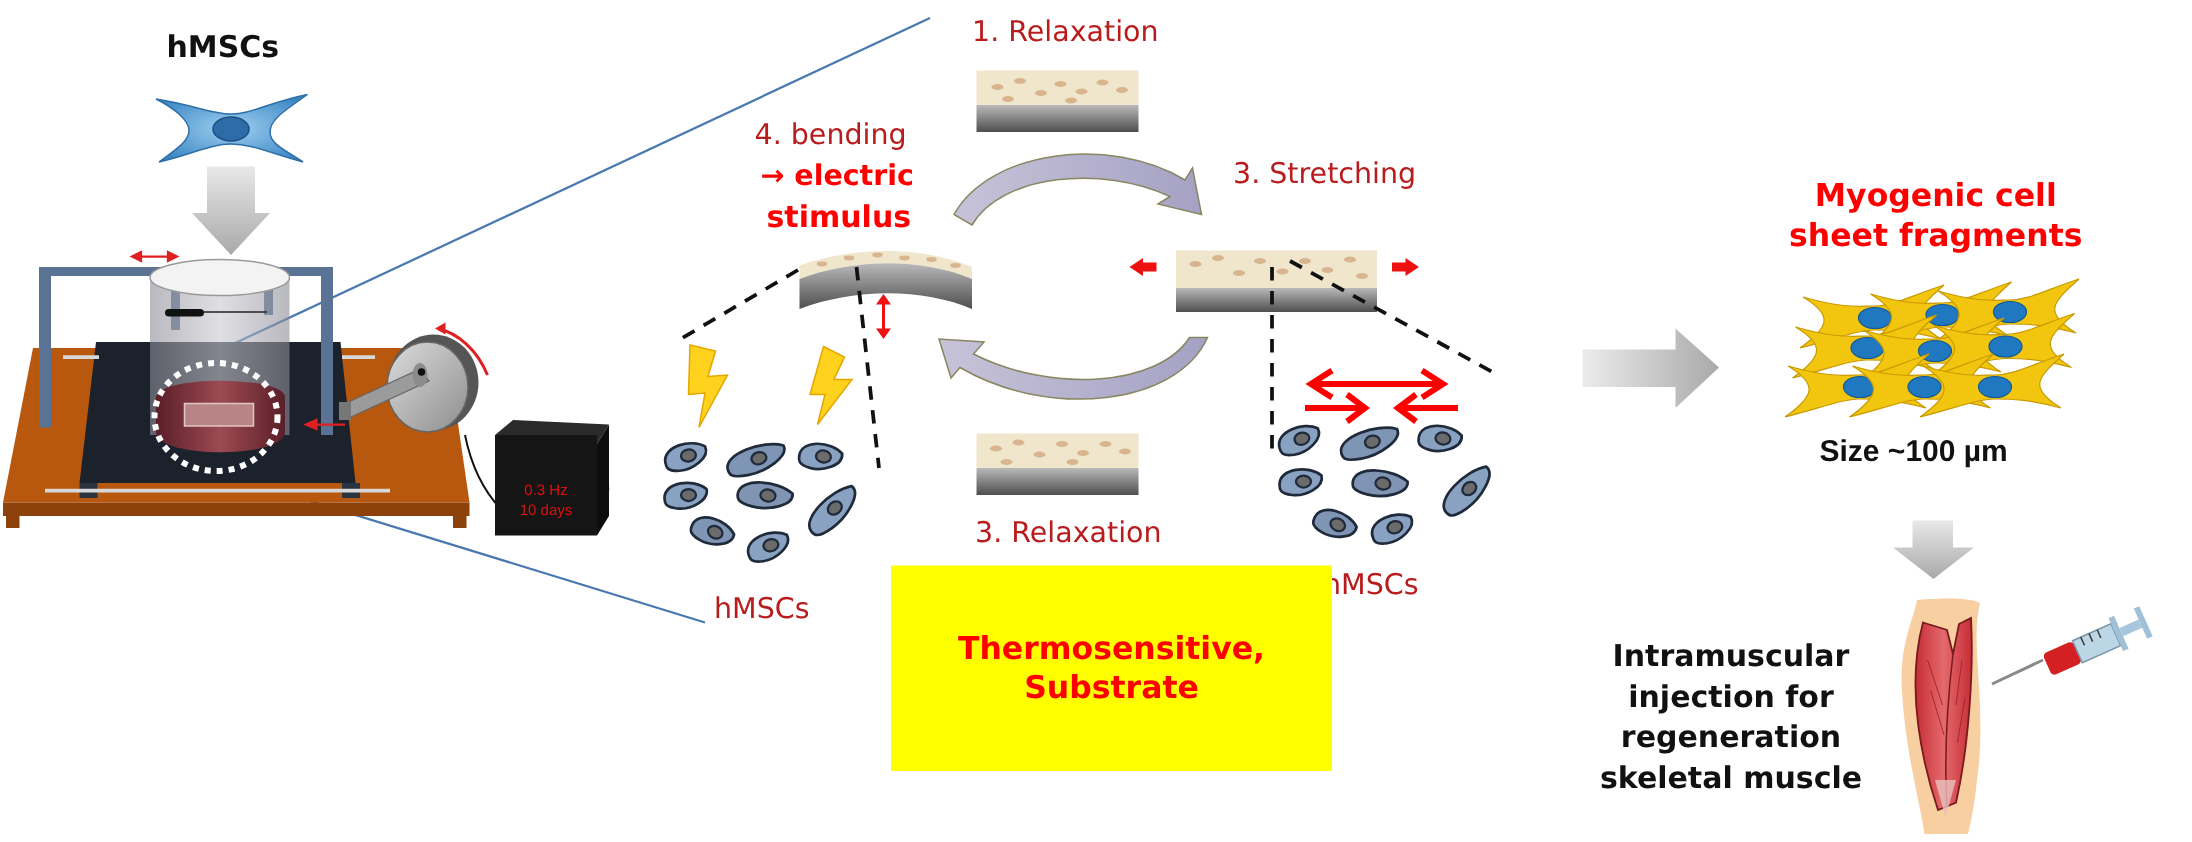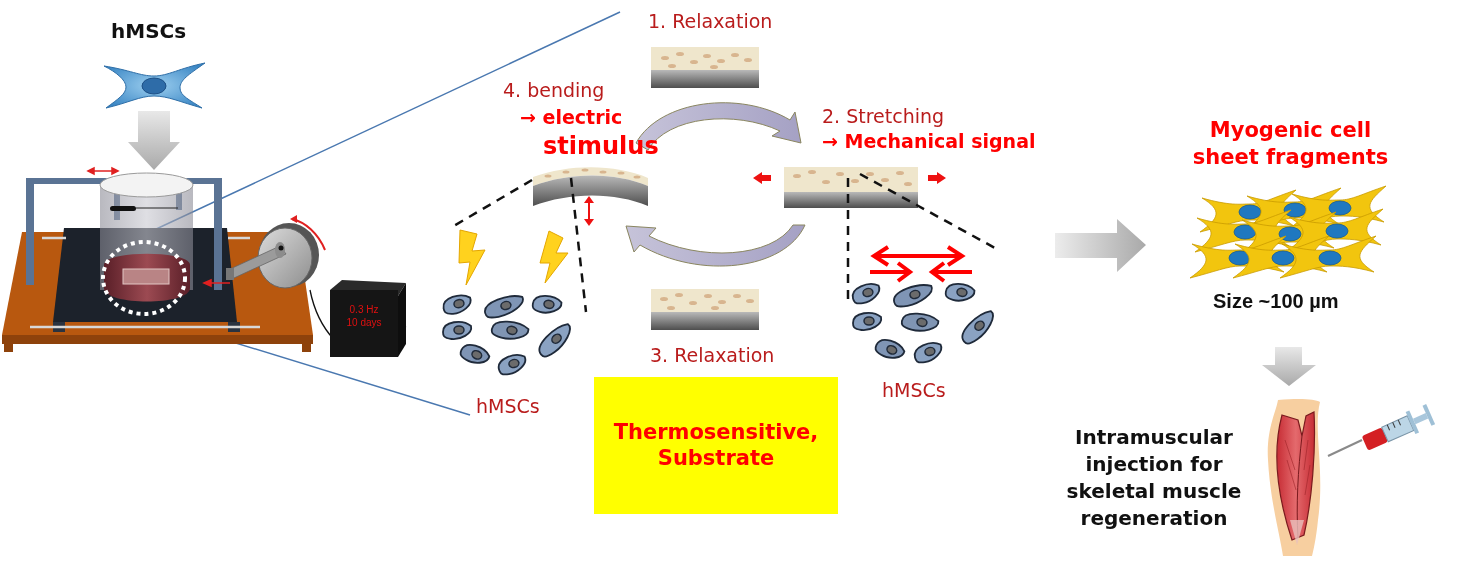--- a/index.html
+++ b/index.html
@@ -3,23 +3,23 @@
 <meta charset="utf-8">
 <style>
   html,body{margin:0;padding:0;background:#ffffff;}
   body{width:1461px;height:561px;position:relative;overflow:hidden;font-family:"Liberation Sans",sans-serif;}
   #stage{position:absolute;left:0;top:0;width:1461px;height:561px;}
   .txt{position:absolute;white-space:nowrap;line-height:1.15;}
   .reg{font-family:"DejaVu Sans",sans-serif;font-size:19px;color:#b91c1c;}
   .red{color:#ff0000;font-weight:bold;font-family:"DejaVu Sans",sans-serif;}
   .blk{color:#111;font-weight:bold;font-family:"DejaVu Sans",sans-serif;}
   .center{text-align:center;}
-  #substrate-box{position:absolute;left:594px;top:377px;width:244px;height:137px;background:#ffff00;display:flex;flex-direction:column;align-items:center;justify-content:center;}
+  #substrate-box{position:absolute;left:594px;top:377px;width:294px;height:137px;background:#ffff00;display:flex;flex-direction:column;align-items:center;justify-content:center;}
   #substrate-box span{display:block;color:#ff0000;font-weight:bold;font-family:"DejaVu Sans",sans-serif;font-size:21px;line-height:1.2;text-align:center;}
-  .display-text{position:absolute;color:#e01010;font-family:"Liberation Sans Narrow","Liberation Sans",sans-serif;font-size:10px;line-height:1.3;text-align:center;}
+  .display-text{position:absolute;color:#e01010;font-family:"Liberation Sans Narrow","Liberation Sans",sans-serif;font-size:10px;line-height:1.3;text-align:center;margin-top:18px;}
 </style>
 </head>
 <body>
 
 <div id="stage">
 <svg width="1461" height="561" viewBox="0 0 1461 561" style="position:absolute;left:0;top:0">
   <defs>
     <linearGradient id="grayArrowV" x1="0" y1="0" x2="0" y2="1">
       <stop offset="0" stop-color="#e8e8e8"></stop>
           <stop offset="1" stop-color="#a9a9a9"></stop>
@@ -366,38 +366,37 @@
 
 <div class="txt blk center" style="left:111px;top:20px;font-size:20px;">hMSCs</div>
 
 <div class="display-text" style="left:335px;top:303px;width:58px;">
   <div>0.3 Hz</div>
   <div>10 days</div>
 </div>
 
 <div class="txt reg" style="left:648px;top:11px;">1. Relaxation</div>
 <div class="txt reg" style="left:503px;top:80px;">4. bending</div>
-<div class="txt red" style="left:507px;top:107px;font-size:19px;margin-left:13px;">→ electric</div>
-<div class="txt red" style="left:543px;top:133px;font-size:24px;">stimulus</div>
-<div class="txt reg" style="left:822px;top:106px;">2. Stretching</div>
-<div class="txt red" style="left:822px;top:131px;font-size:19px;">→ Mechanical  signal</div>
+<div class="txt red" style="left:507px;top:107px;font-size:19px;">→ electric</div>
+<div class="txt red" style="left:511px;top:133px;font-size:20px;">stimulus</div>
+<div class="txt reg" style="left:822px;top:106px;">3. Stretching</div>
 <div class="txt reg" style="left:650px;top:345px;">3. Relaxation</div>
 <div class="txt reg" style="left:476px;top:396px;">hMSCs</div>
 <div class="txt reg" style="left:882px;top:380px;">hMSCs</div>
 
 <div id="substrate-box">
   <span>Thermosensitive,</span>
   <span>Substrate</span>
 </div>
 
 <div class="txt red center" style="left:1183px;top:117px;width:215px;font-size:21px;line-height:1.3;">
   <div>Myogenic cell</div>
   <div>sheet fragments</div>
 </div>
 <div class="txt blk" style="left:1213px;top:290px;font-size:20px;font-family:'Liberation Sans',sans-serif;">Size ~100 µm</div>
 
 <div class="txt blk center" style="left:1054px;top:424px;width:200px;font-size:20px;line-height:1.35;">
   <div>Intramuscular</div>
   <div>injection  for</div>
+  <div>regeneration</div>
   <div>skeletal muscle</div>
-  <div>regeneration</div>
 </div>
 </div>
 
 </body></html>

